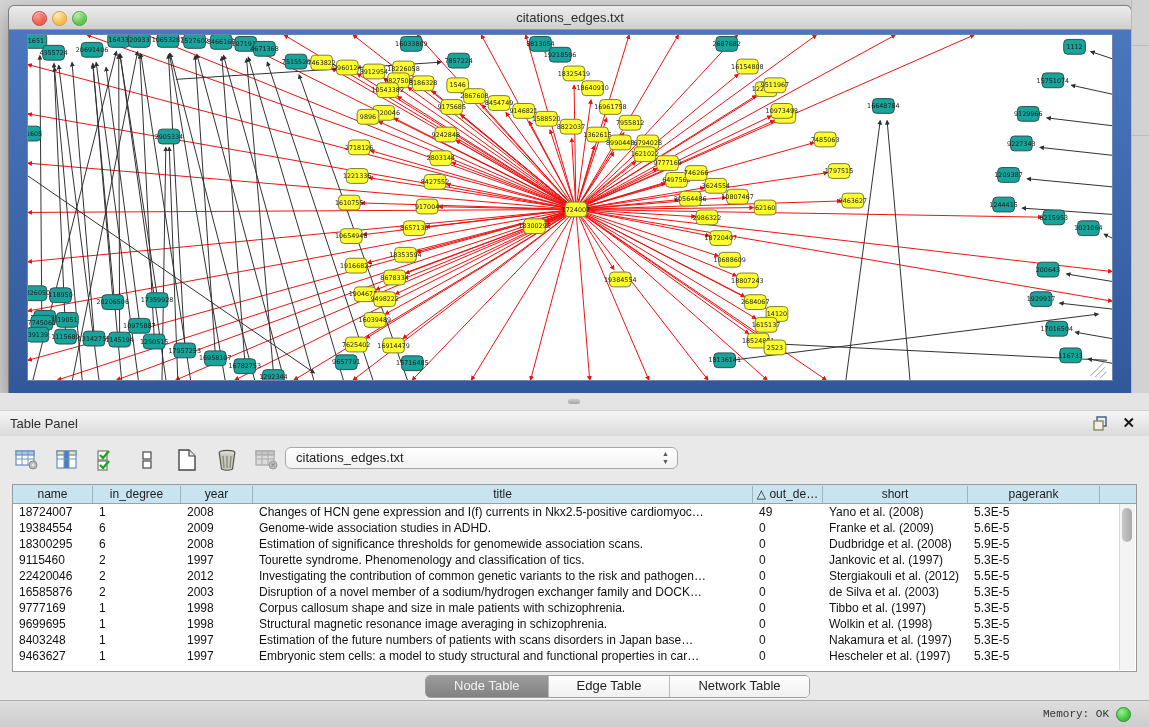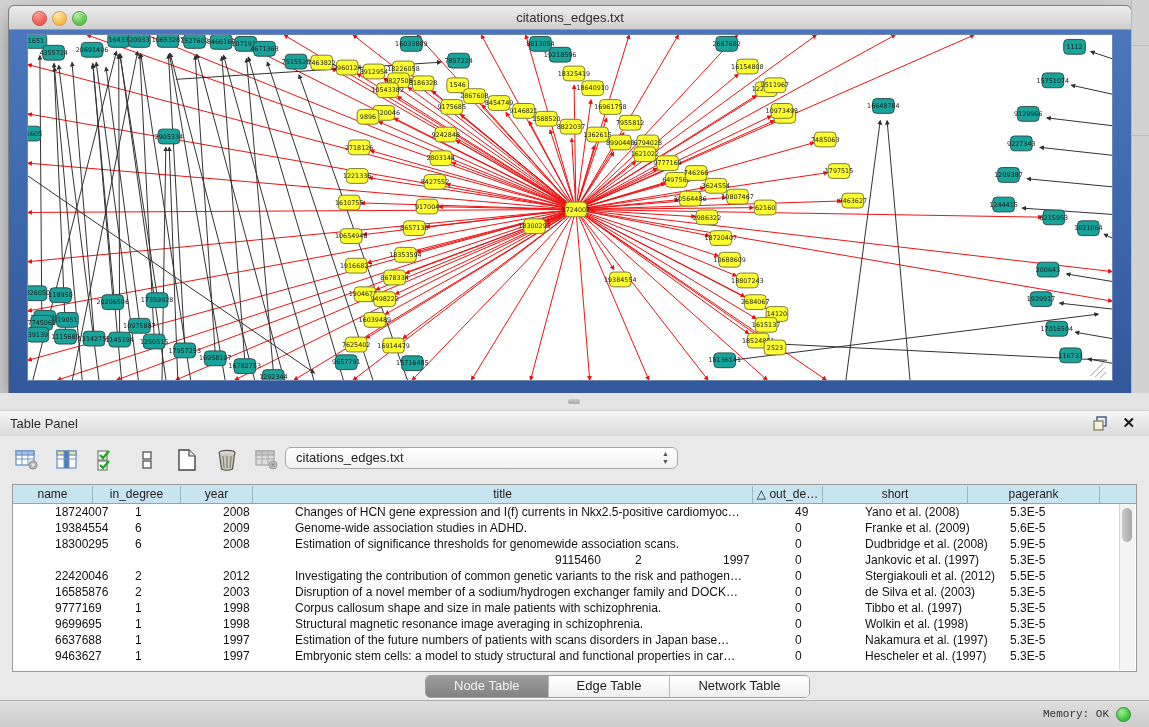--- a/index.html
+++ b/index.html
@@ -74,21 +74,21 @@
   
   .tablebox{
     position:absolute;left:12px;top:484px;width:1125px;height:188px;
     background:#fff;border:1px solid #9a9a9a;box-sizing:border-box;overflow:hidden;
   }
   .thead{display:flex;height:18px;background:#c9e4f1;border-bottom:1px solid #8fa5b2;align-items:flex-end;}
   .th{
     box-sizing:border-box;border-right:1px solid #9db4c1;font-size:12px;color:#1c1c1c;
     text-align:center;line-height:17px;overflow:hidden;white-space:nowrap;cursor:pointer;
   }
-  .tr{display:flex;height:16px;justify-content:flex-end;}
+  .tr{display:flex;height:16px;}
   .td{
     box-sizing:border-box;font-size:12px;color:#111;line-height:16px;
     padding-left:6px;overflow:hidden;white-space:nowrap;text-overflow:clip;
   }
   .c0{width:80px;} .c1{width:88px;} .c2{width:72px;} .c3{width:500px;}
   .c4{width:70px;} .c5{width:145px;} .c6{width:132px;}
   .vscroll{
     position:absolute;right:1px;top:19px;bottom:1px;width:15px;
     background:#f4f4f4;border-left:1px solid #d8d8d8;
   }
@@ -897,20 +897,21 @@
         <div class="td c2">2008</div>
         <div class="td c3">Estimation of significance thresholds for genomewide association scans.</div>
         <div class="td c4">0</div>
         <div class="td c5">Dudbridge et al. (2008)</div>
         <div class="td c6">5.9E-5</div>
       </div>
       <div class="tr">
         <div class="td c0">9115460</div>
         <div class="td c1">2</div>
         <div class="td c2">1997</div>
+        <div class="td c3">Tourette syndrome. Phenomenology and classification of tics.</div>
         <div class="td c4">0</div>
         <div class="td c5">Jankovic et al. (1997)</div>
         <div class="td c6">5.3E-5</div>
       </div>
       <div class="tr">
         <div class="td c0">22420046</div>
         <div class="td c1">2</div>
         <div class="td c2">2012</div>
         <div class="td c3">Investigating the contribution of common genetic variants to the risk and pathogen…</div>
         <div class="td c4">0</div>
@@ -938,21 +939,21 @@
       <div class="tr">
         <div class="td c0">9699695</div>
         <div class="td c1">1</div>
         <div class="td c2">1998</div>
         <div class="td c3">Structural magnetic resonance image averaging in schizophrenia.</div>
         <div class="td c4">0</div>
         <div class="td c5">Wolkin et al. (1998)</div>
         <div class="td c6">5.3E-5</div>
       </div>
       <div class="tr">
-        <div class="td c0">6637688</div>
+        <div class="td c0">8403248</div>
         <div class="td c1">1</div>
         <div class="td c2">1997</div>
         <div class="td c3">Estimation of the future numbers of patients with scans disorders in Japan base…</div>
         <div class="td c4">0</div>
         <div class="td c5">Nakamura et al. (1997)</div>
         <div class="td c6">5.3E-5</div>
       </div>
       <div class="tr">
         <div class="td c0">9463627</div>
         <div class="td c1">1</div>

